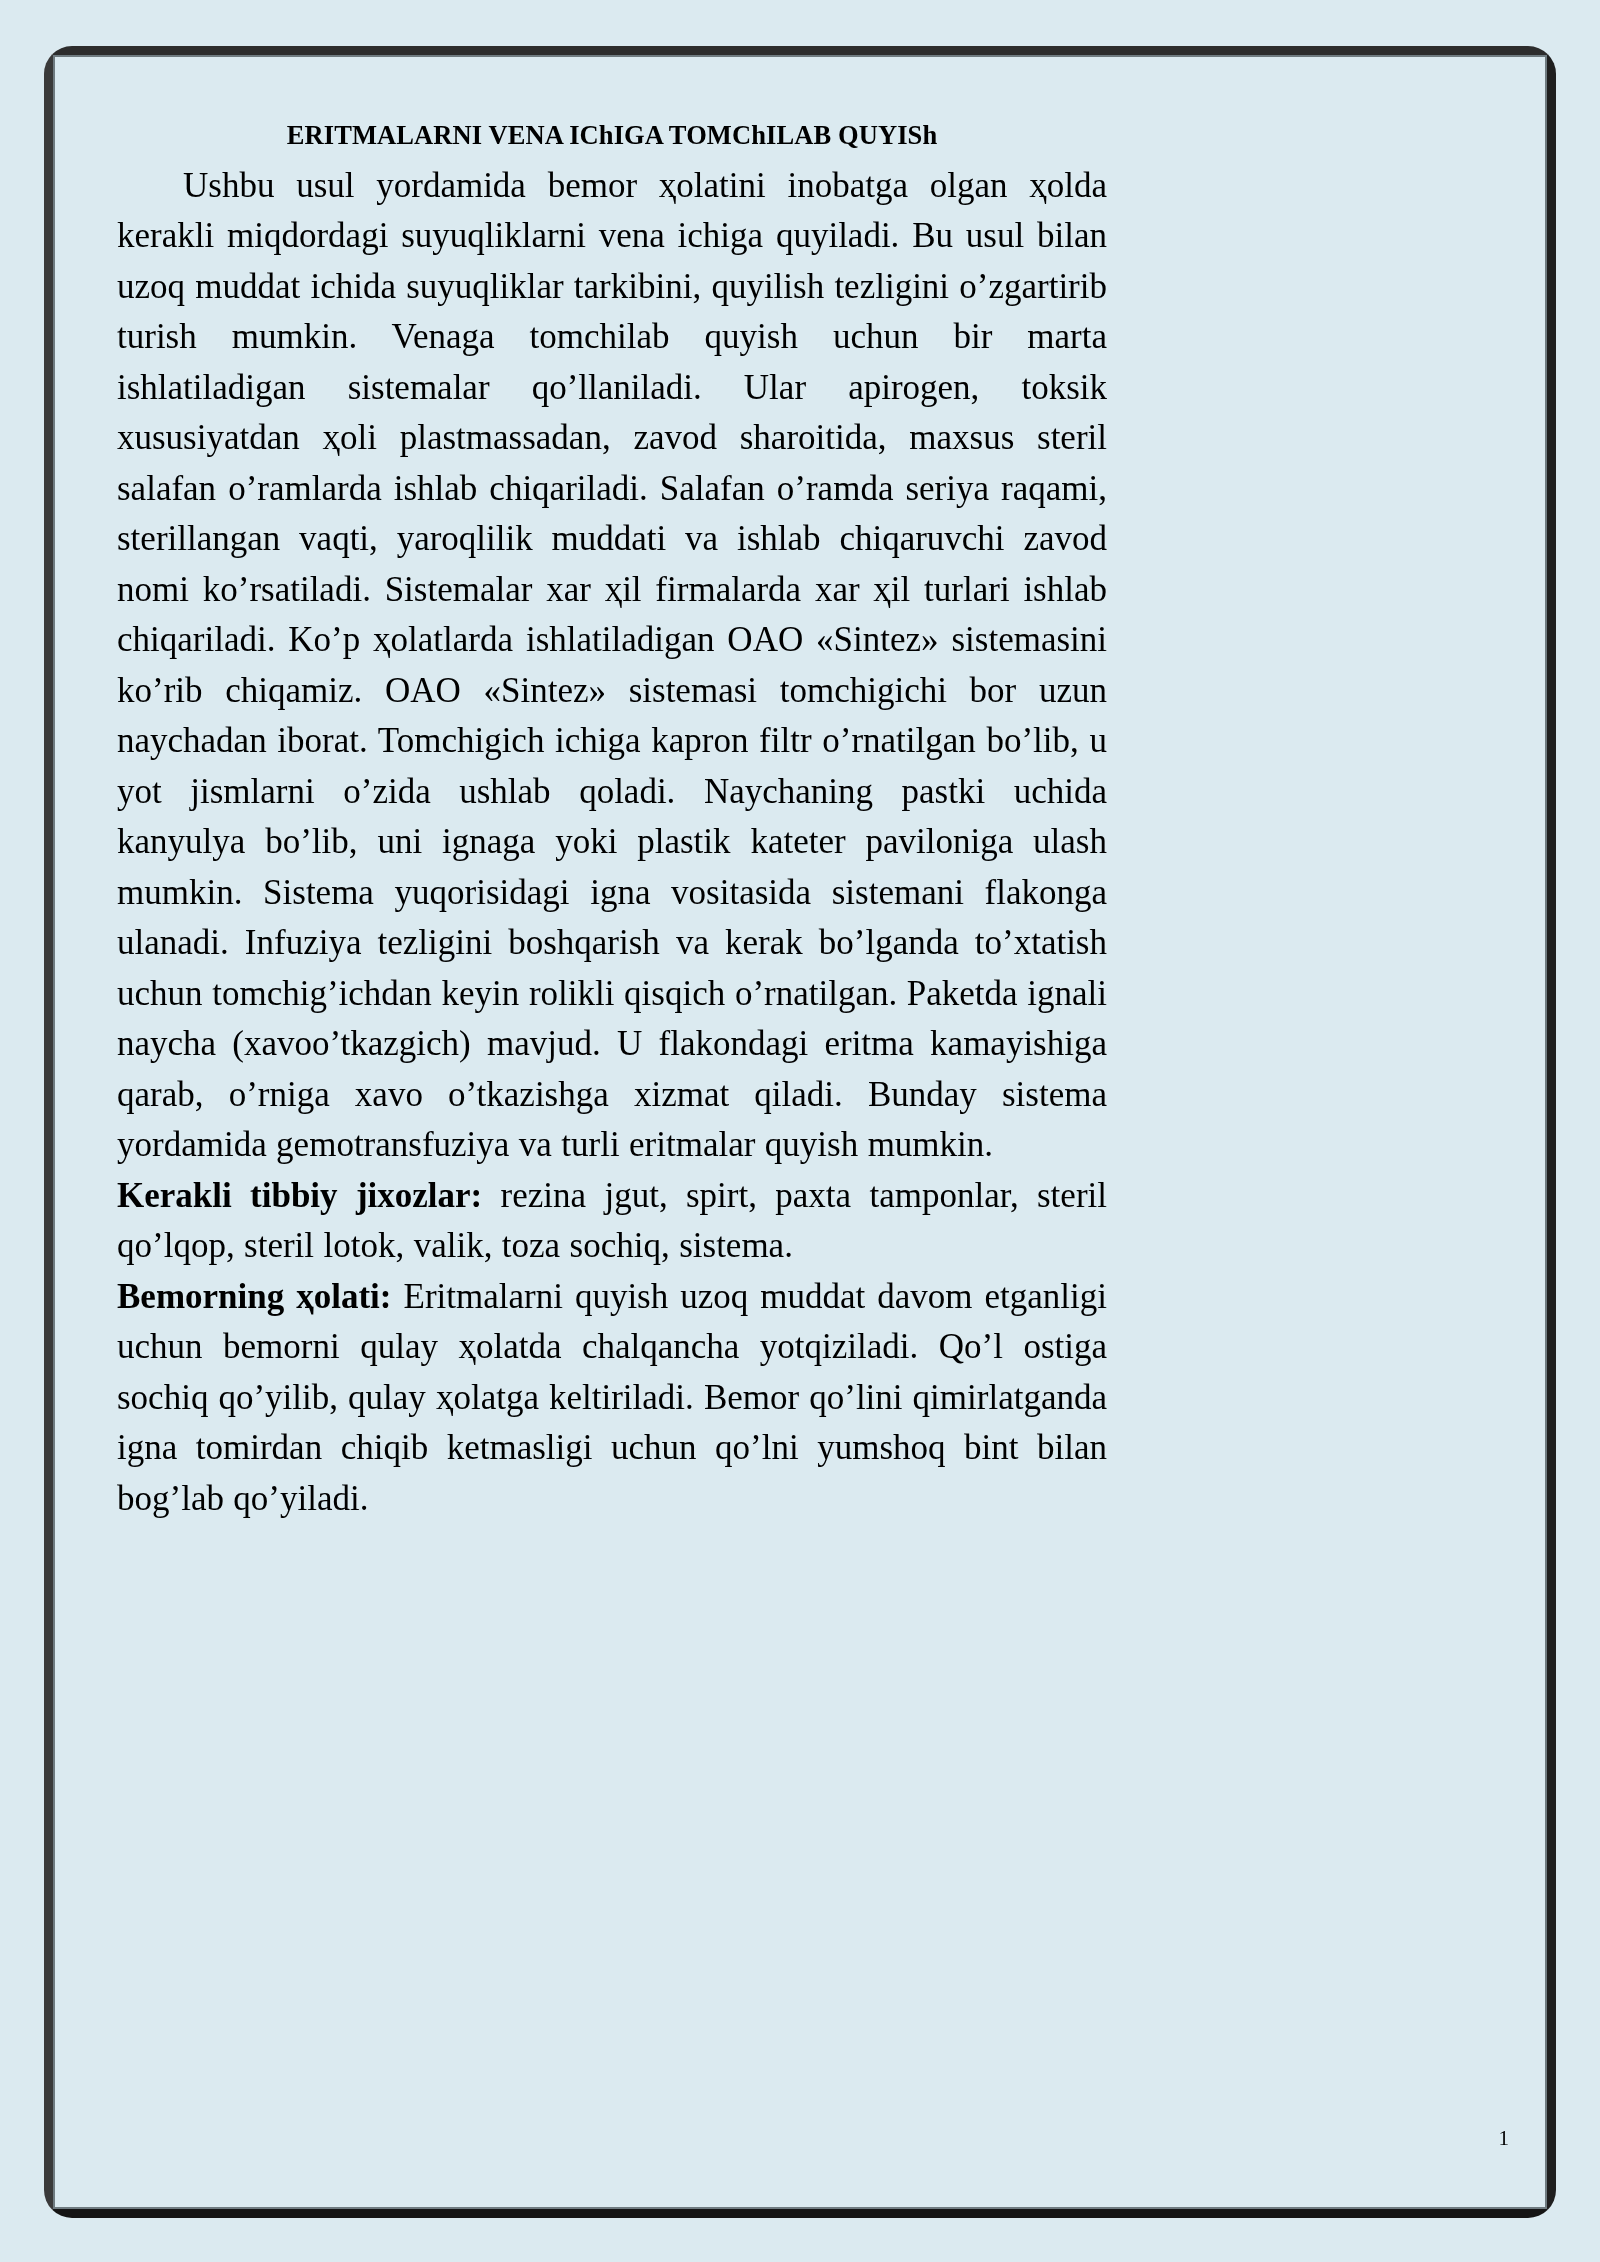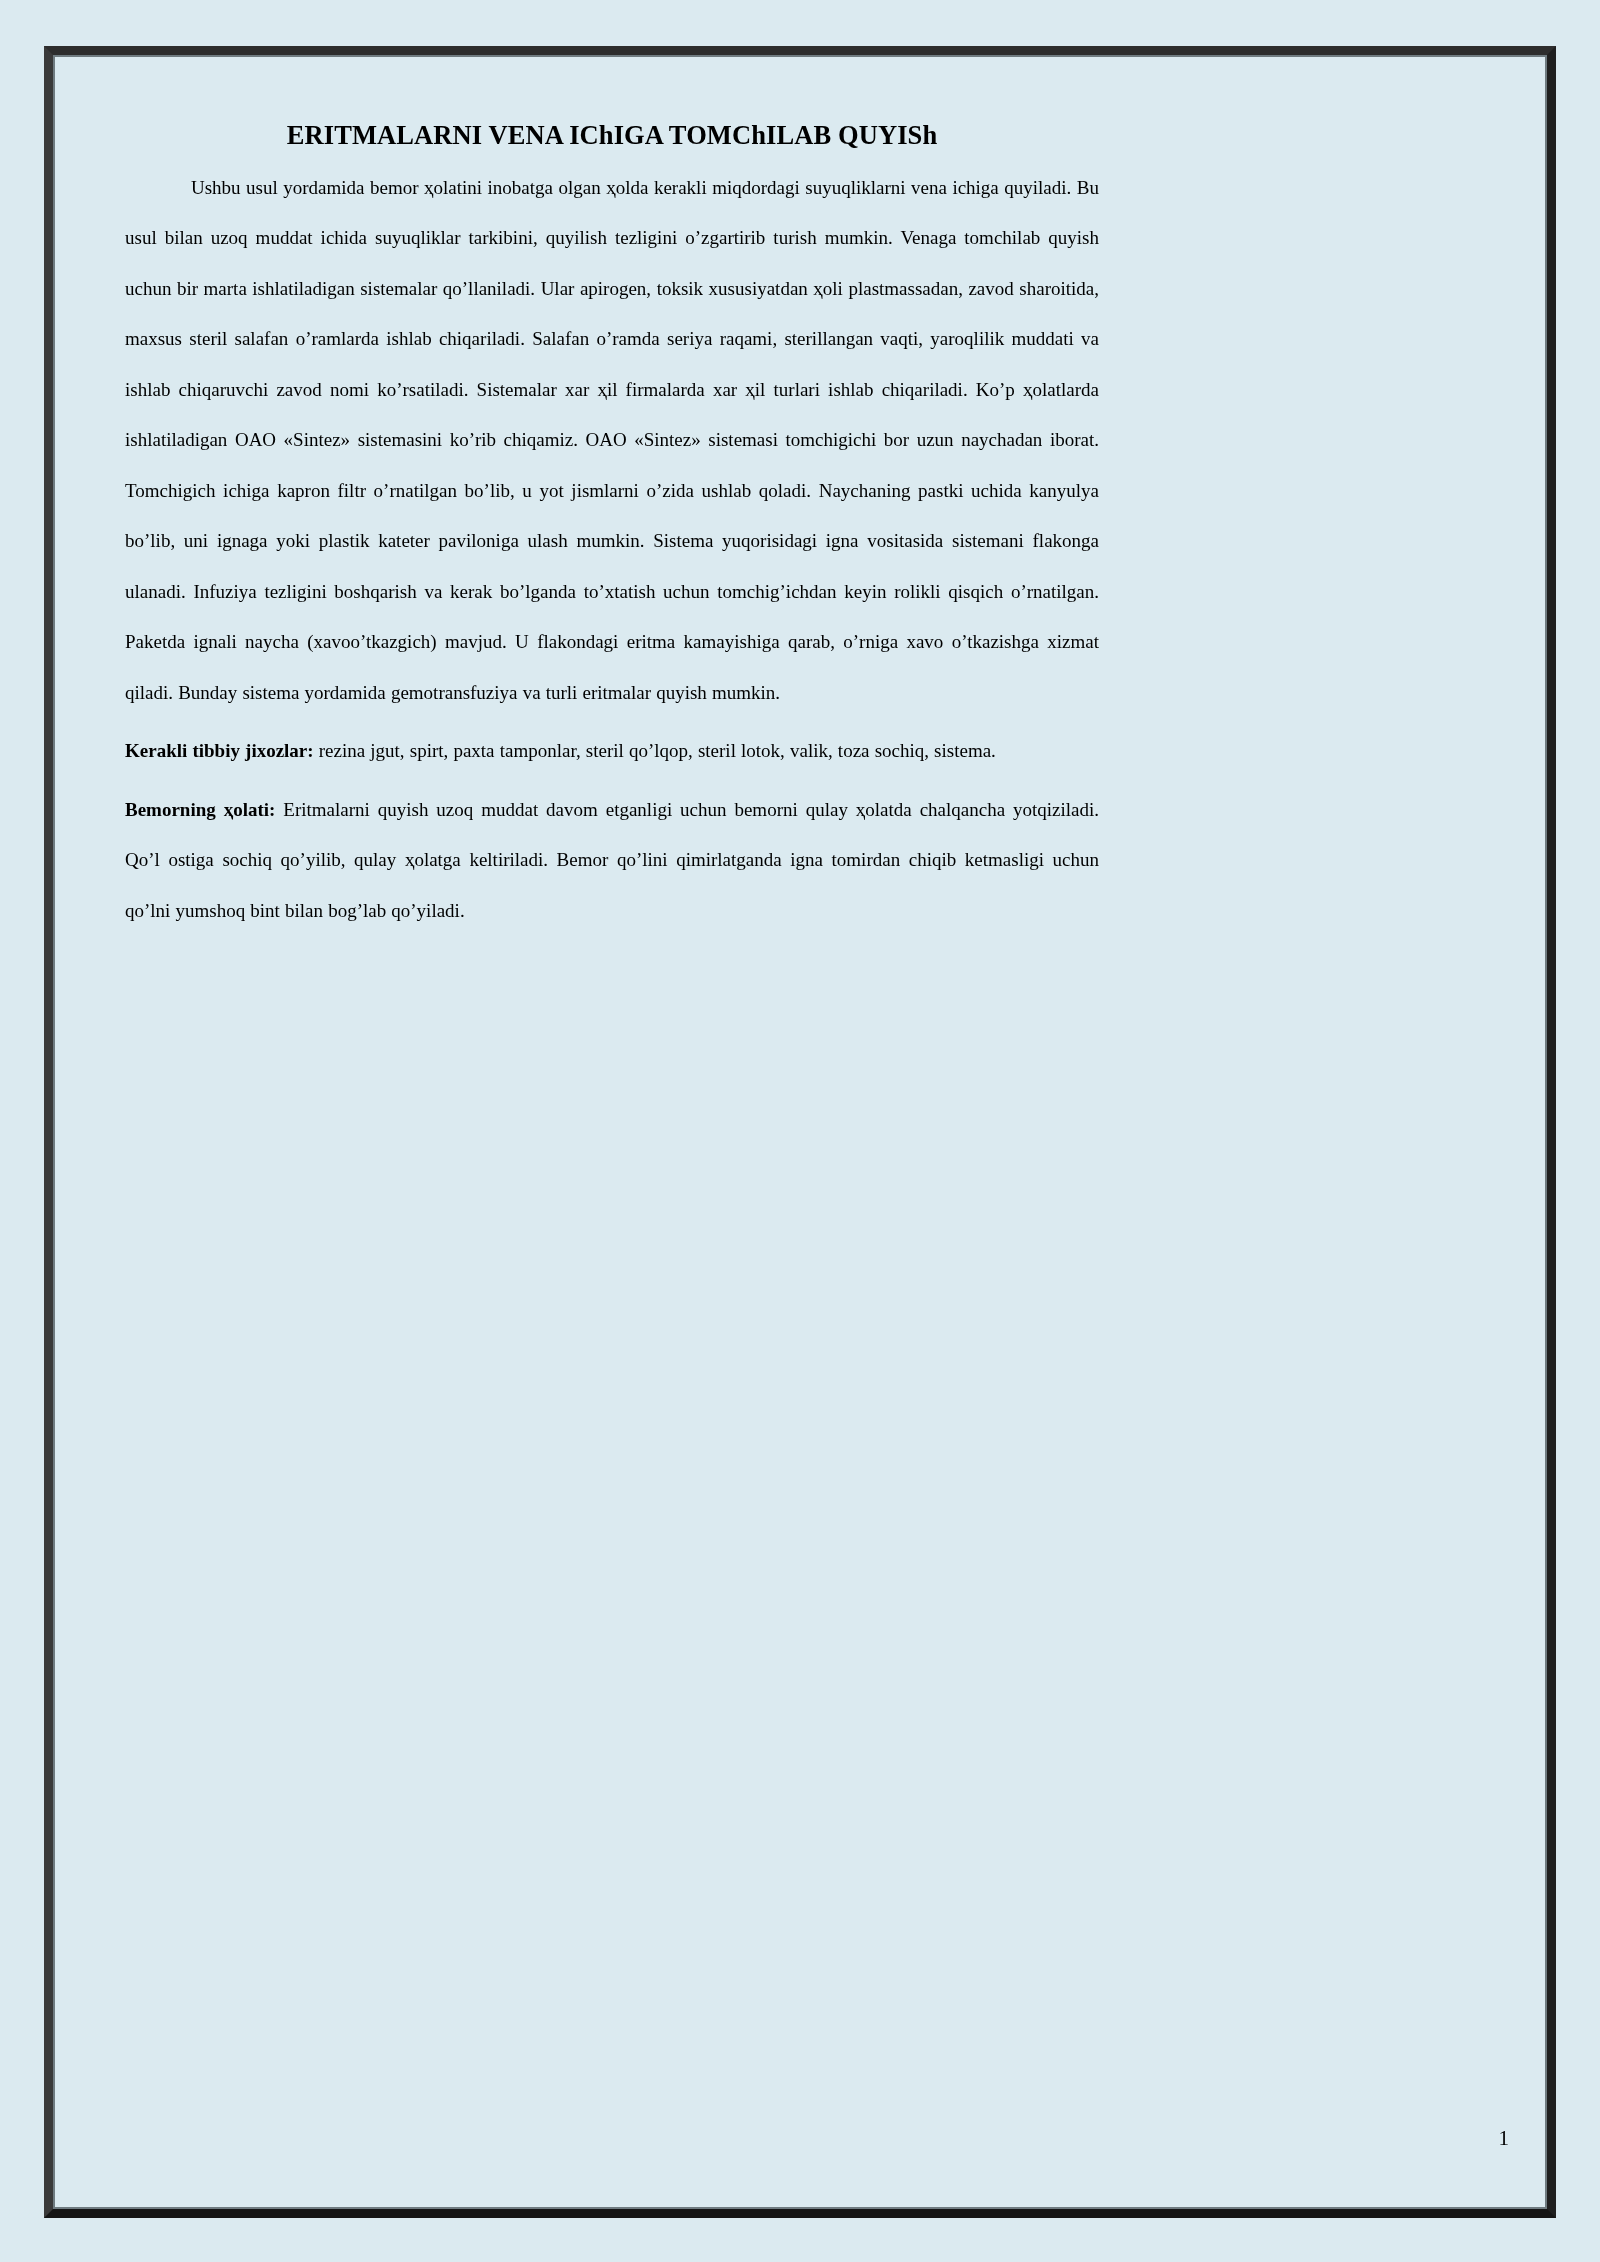--- a/index.html
+++ b/index.html
@@ -30,20 +30,21 @@
     left: 44px;
     top: 46px;
     width: 1512px;
     height: 2172px;
     box-sizing: border-box;
     border-top: 9px solid #2d2d2d;
     border-left: 9px solid #3a3a3a;
     border-right: 9px solid #1f1f1f;
     border-bottom: 9px solid #151515;
     background: #dbeaf0;
+    border-radius: 28px;
   }
   #page-frame-inner {
     position: absolute;
     left: 0; top: 0;
     width: 100%;
     height: 100%;
     box-sizing: border-box;
     border: 2px solid #6f7b80;
     background: #dbeaf0;
   }
@@ -61,25 +62,25 @@
     font-size: 26.5px;
     font-weight: bold;
     text-align: center;
     letter-spacing: 0.1px;
     margin: 0 0 6px 0;
     color: #000;
     line-height: 1.42;
   }
 
   .para {
-    font-size: 19px;
+    font-size: 35px;
     line-height: 50.5px;
     text-align: justify;
     text-justify: inter-word;
-    margin: 8px;
+    margin: 0;
     color: #000;
     hyphens: none;
     word-spacing: 0.02em;
   }
   .para.first {
     text-indent: 66px;
   }
   .para.hang {
     text-indent: 0;
   }

